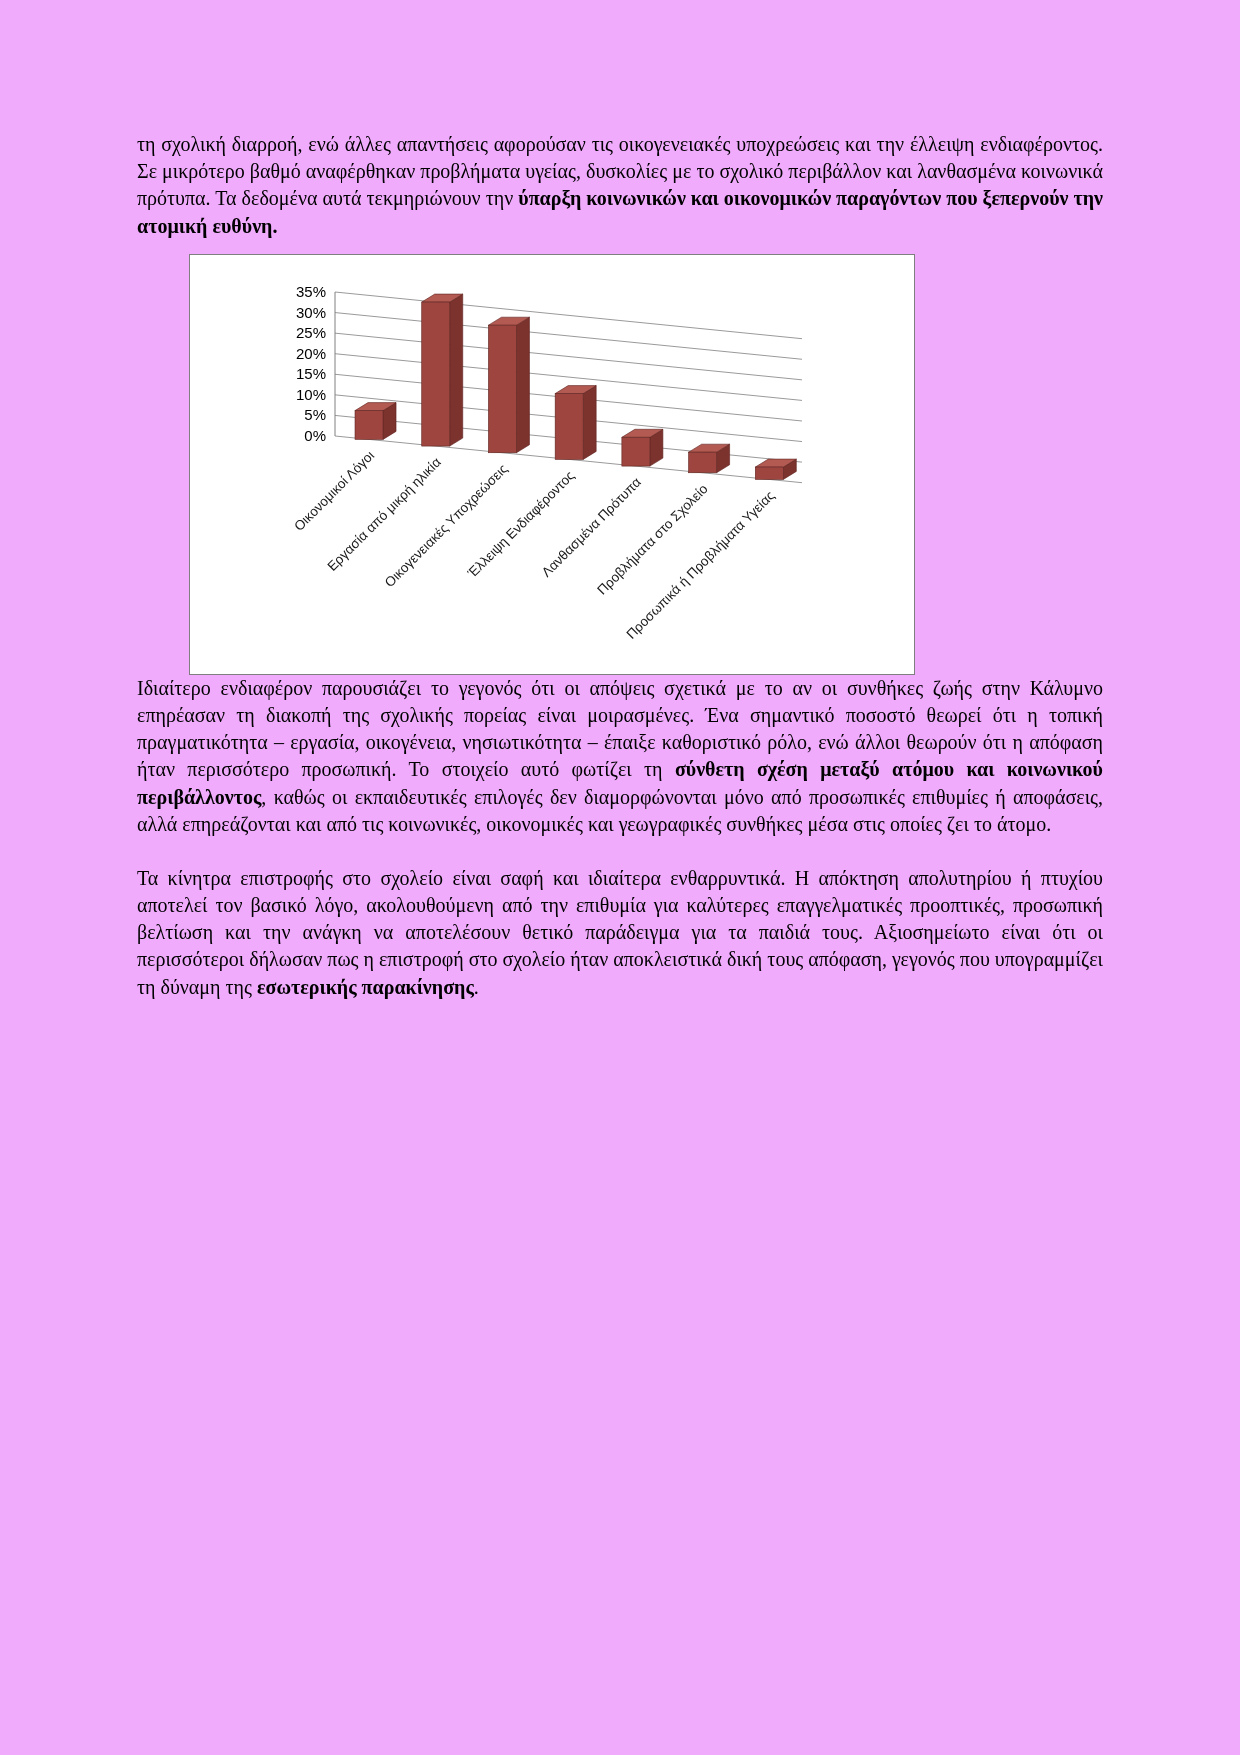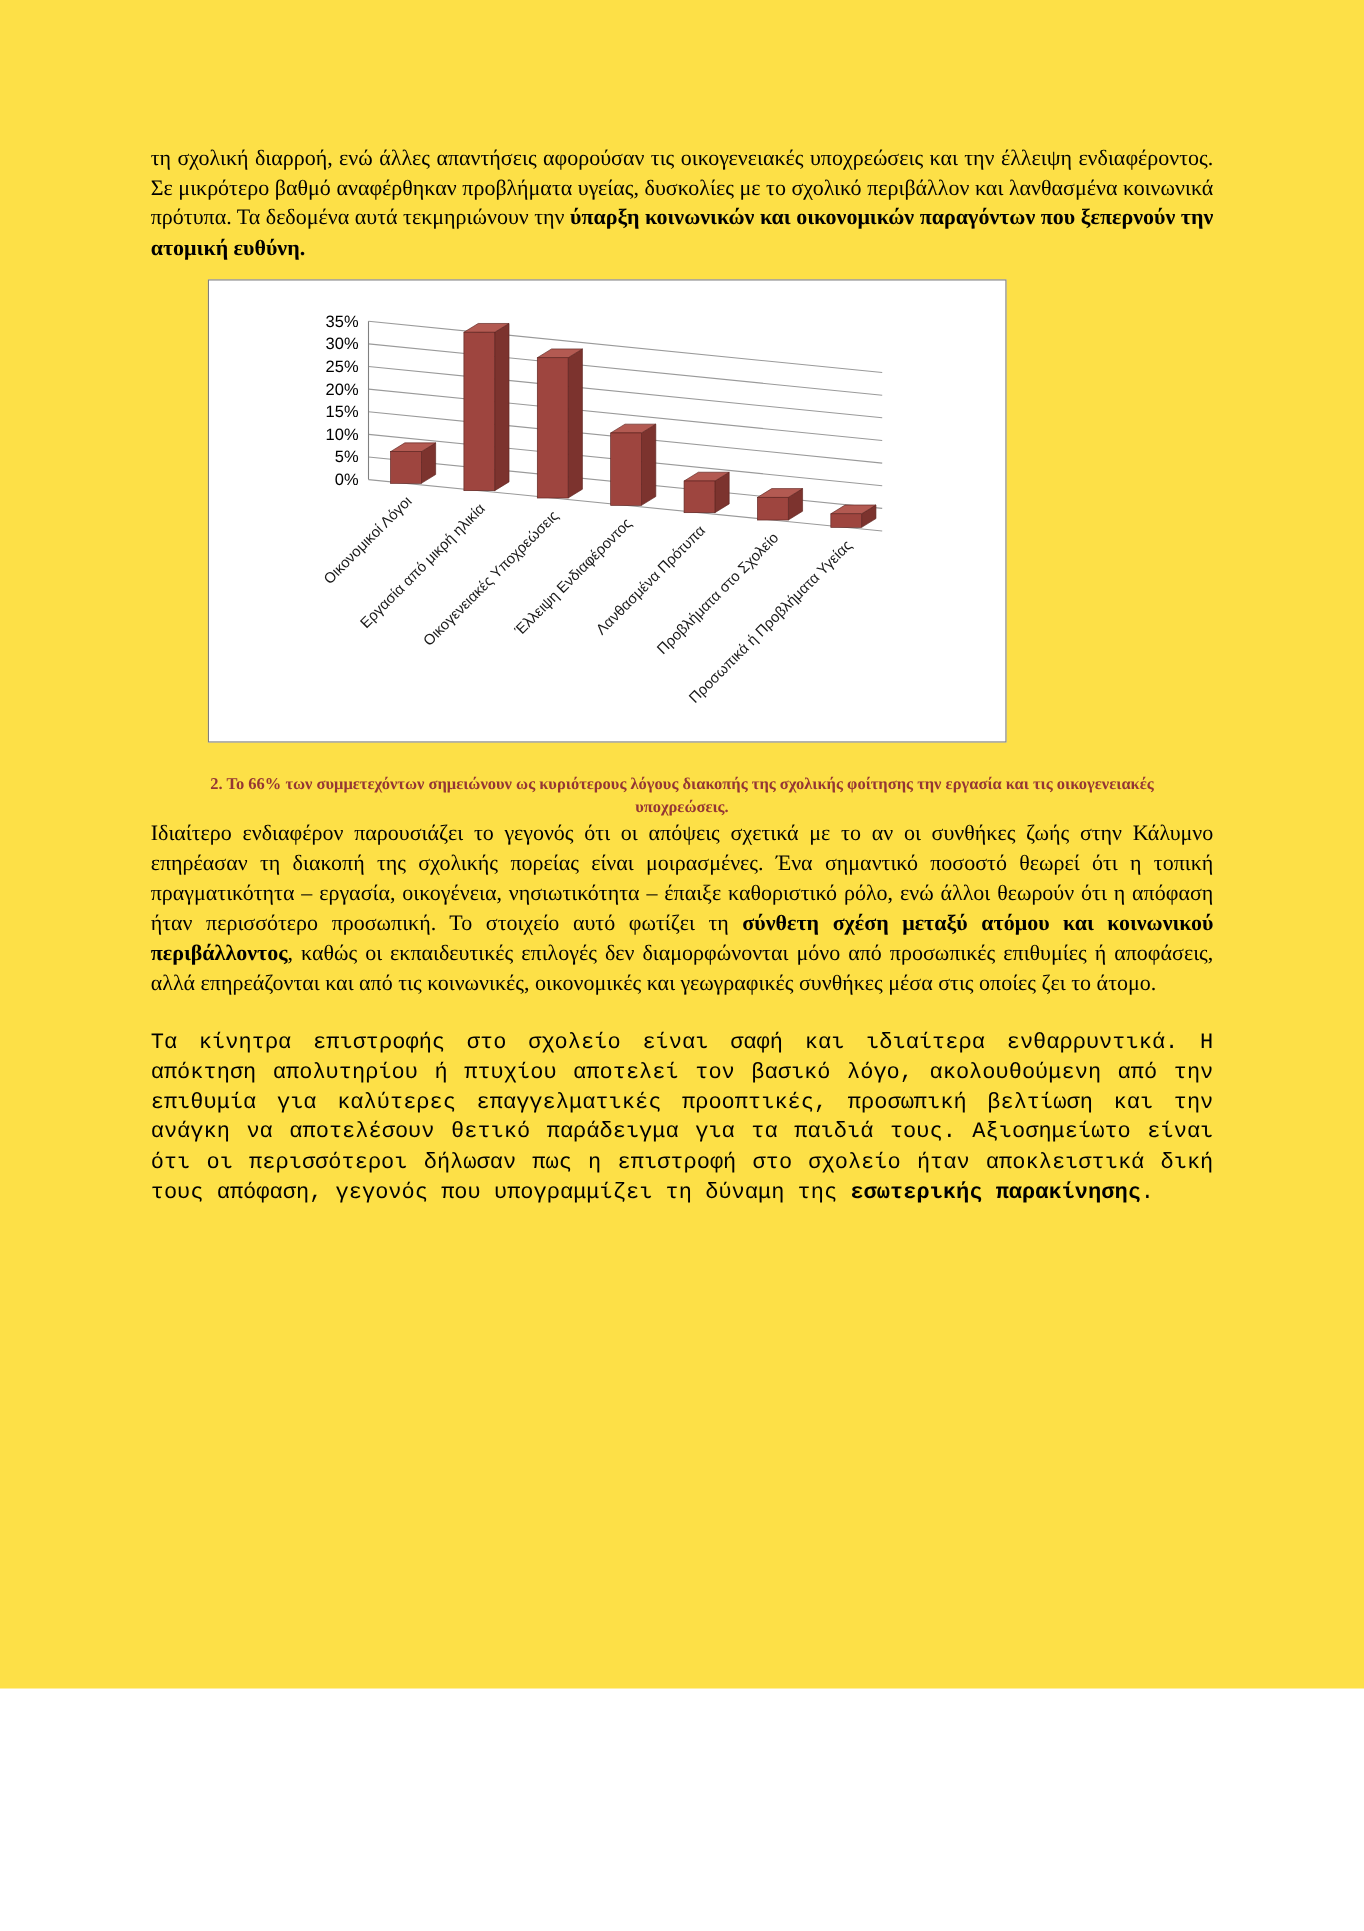--- a/index.html
+++ b/index.html
@@ -7,23 +7,23 @@
   html, body { background: #ffffff; }
   body {
     width: 1240px;
     min-height: 1755px;
     font-family: "Liberation Serif", serif;
     color: #000;
   }
   .page {
     position: relative;
     width: 1240px;
-    height: 1535px;
+    height: 1755px;
     padding: 131px 137px 0 137px;
-    background: #fde047;
+    background: #f0abfc;
     overflow: hidden;
   }
   .body-text {
     font-size: 20px;
     line-height: 1.36;
     text-align: justify;
   }
   .body-text strong { font-weight: bold; }
   .chart-frame {
     width: 726px;
@@ -41,21 +41,21 @@
   .caption {
     margin-top: 28px;
     text-align: center;
     font-weight: bold;
     font-size: 15px;
     line-height: 1.4;
     color: #943634;
     padding: 0 12px;
   }
   .p2 { }
-  .p3 { margin-top: 27px; font-family: Liberation Mono, monospace; }
+  .p3 { margin-top: 27px; }
 </style>
 </head>
 <body>
 
 <div class="page">
 
   <p class="body-text"><span>τη σχολική διαρροή, ενώ άλλες απαντήσεις αφορούσαν τις οικογενειακές υποχρεώσεις και την έλλειψη ενδιαφέροντος. Σε μικρότερο βαθμό αναφέρθηκαν προβλήματα υγείας, δυσκολίες με το σχολικό περιβάλλον και λανθασμένα κοινωνικά πρότυπα. Τα δεδομένα αυτά τεκμηριώνουν την </span><strong>ύπαρξη κοινωνικών και οικονομικών παραγόντων που ξεπερνούν την ατομική ευθύνη.</strong></p>
 
   <div class="chart-frame">
     <svg id="chart-svg" viewBox="0 0 724 419">
@@ -100,19 +100,18 @@
         <polygon points="498.5857142857143,197.18814285714285 511.5857142857143,189.18814285714285 539.6057142857143,189.18814285714285 526.6057142857143,197.18814285714285" fill="#b35a52" stroke="#5f2420" stroke-width="0.6"></polygon>
         <rect x="498.5857142857143" y="197.18814285714285" width="28.019999999999996" height="20.57142857142857" fill="#9e453f" stroke="#5f2420" stroke-width="0.6"></rect>
         <text x="518.5957142857143" y="234.75957142857143" text-anchor="end" font-size="13.5" fill="#1a1a1a" transform="rotate(-45 518.5957142857143 234.75957142857143)">Προβλήματα στο Σχολείο</text>
         <polygon points="593.3199999999999,212.08814285714283 606.3199999999999,204.08814285714283 606.3199999999999,216.43099999999998 593.3199999999999,224.43099999999998" fill="#7c332e" stroke="#5f2420" stroke-width="0.6"></polygon>
         <polygon points="565.3,212.08814285714283 578.3,204.08814285714283 606.3199999999999,204.08814285714283 593.3199999999999,212.08814285714283" fill="#b35a52" stroke="#5f2420" stroke-width="0.6"></polygon>
         <rect x="565.3" y="212.08814285714283" width="28.019999999999996" height="12.342857142857143" fill="#9e453f" stroke="#5f2420" stroke-width="0.6"></rect>
         <text x="585.31" y="241.43099999999998" text-anchor="end" font-size="13.5" fill="#1a1a1a" transform="rotate(-45 585.31 241.43099999999998)">Προσωπικά ή Προβλήματα Υγείας</text>
       </svg>
   </div>
 
-  <p class="caption">2. Το 66% των συμμετεχόντων σημειώνουν ως κυριότερους λόγους διακοπής της σχολικής φοίτησης την εργασία και τις οικογενειακές υποχρεώσεις.</p>
 
   <p class="body-text p2"><span>Ιδιαίτερο ενδιαφέρον παρουσιάζει το γεγονός ότι οι απόψεις σχετικά με το αν οι συνθήκες ζωής στην Κάλυμνο επηρέασαν τη διακοπή της σχολικής πορείας είναι μοιρασμένες. Ένα σημαντικό ποσοστό θεωρεί ότι η τοπική πραγματικότητα – εργασία, οικογένεια, νησιωτικότητα – έπαιξε καθοριστικό ρόλο, ενώ άλλοι θεωρούν ότι η απόφαση ήταν περισσότερο προσωπική. Το στοιχείο αυτό φωτίζει τη </span><strong>σύνθετη σχέση μεταξύ ατόμου και κοινωνικού περιβάλλοντος</strong><span>, καθώς οι εκπαιδευτικές επιλογές δεν διαμορφώνονται μόνο από προσωπικές επιθυμίες ή αποφάσεις, αλλά επηρεάζονται και από τις κοινωνικές, οικονομικές και γεωγραφικές συνθήκες μέσα στις οποίες ζει το άτομο.</span></p>
 
   <p class="body-text p3"><span>Τα κίνητρα επιστροφής στο σχολείο είναι σαφή και ιδιαίτερα ενθαρρυντικά. Η απόκτηση απολυτηρίου ή πτυχίου αποτελεί τον βασικό λόγο, ακολουθούμενη από την επιθυμία για καλύτερες επαγγελματικές προοπτικές, προσωπική βελτίωση και την ανάγκη να αποτελέσουν θετικό παράδειγμα για τα παιδιά τους. Αξιοσημείωτο είναι ότι οι περισσότεροι δήλωσαν πως η επιστροφή στο σχολείο ήταν αποκλειστικά δική τους απόφαση, γεγονός που υπογραμμίζει τη δύναμη της </span><strong>εσωτερικής παρακίνησης</strong><span>.</span></p>
 
 </div>
 
 </body></html>

